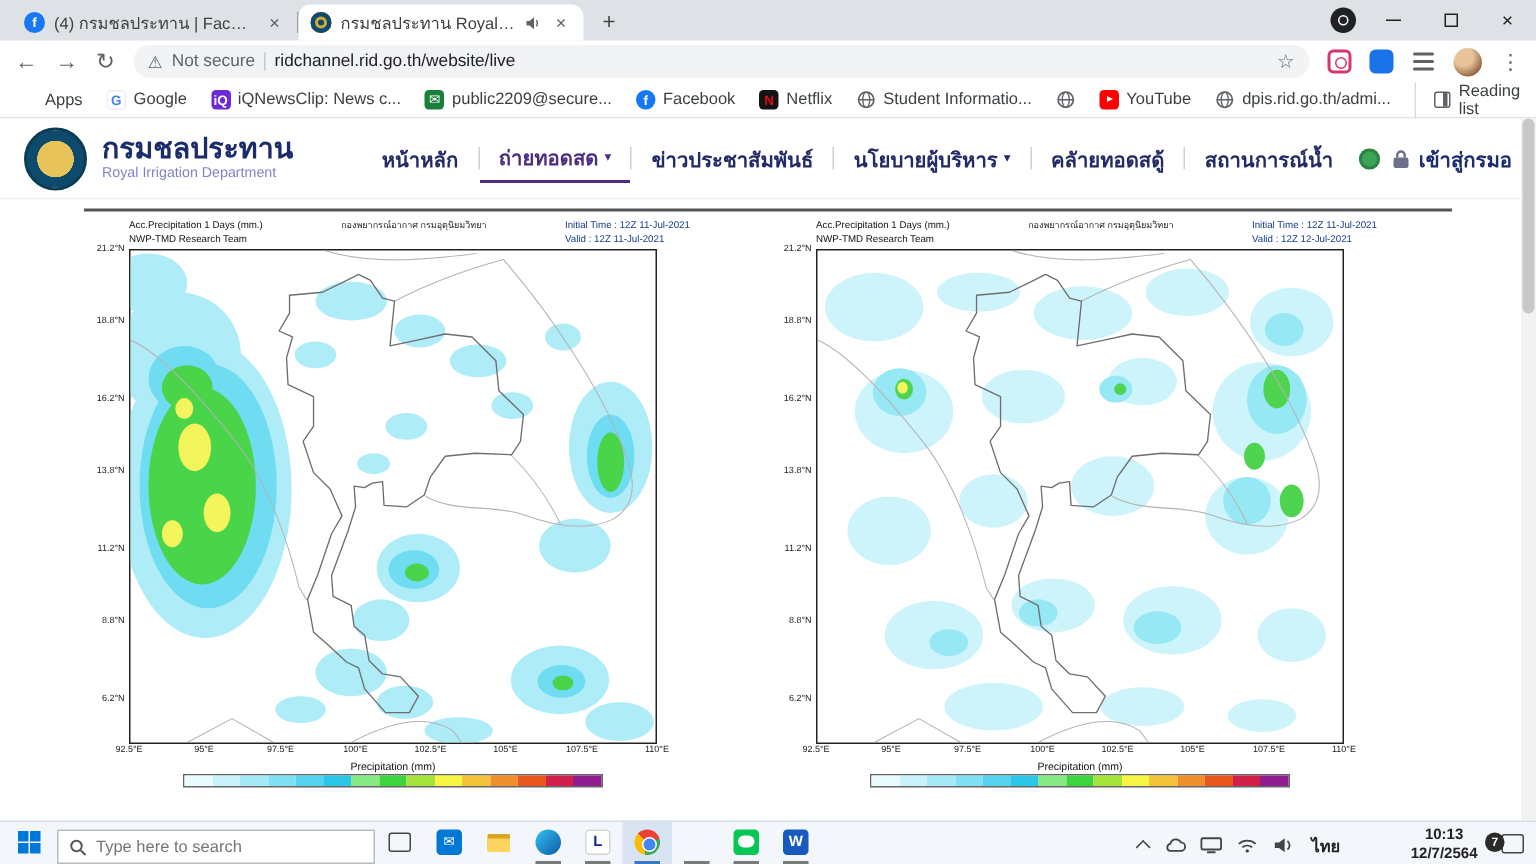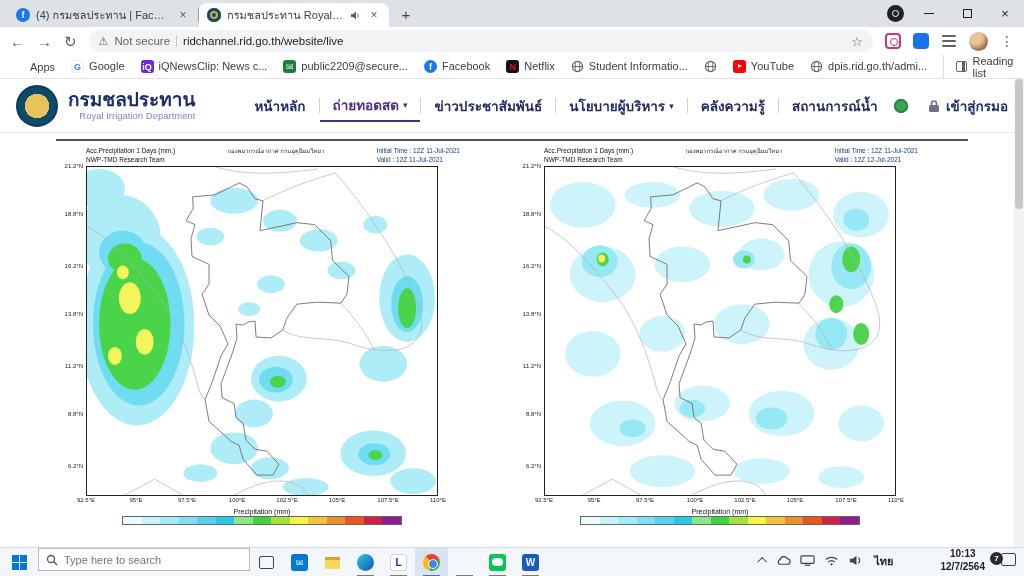--- a/index.html
+++ b/index.html
@@ -55,21 +55,21 @@
   .ic-fb { background:#1877f2; border-radius:50%; }
   .ic-nf { background:#141414; color:#e50914; }
   .ic-yt { background:#f00; position:relative; }
   .ic-yt::after { content:""; position:absolute; left:5px; top:4px; border-left:4px solid #fff; border-top:2.5px solid transparent; border-bottom:2.5px solid transparent; }
   .globe-svg { width:13px; height:13px; }
   .reading { margin-left:auto; display:flex; align-items:center; gap:6px; border-left:1px solid #ddd; padding-left:12px; }
   .rl-icon { width:13px; height:11px; border:1.5px solid #5f6368; border-radius:2px; position:relative; }
   .rl-icon::after { content:""; position:absolute; right:1px; top:0; bottom:0; width:3px; background:#5f6368; }
 
   
-  .siteheader { height:54px; background:#fff; border-bottom:1px solid #ececec; display:flex; align-items:center; padding:0 16px;text-align:right; }
+  .siteheader { height:54px; background:#fff; border-bottom:1px solid #ececec; display:flex; align-items:center; padding:0 16px; }
   .rid-logo { width:42px; height:42px; border-radius:50%; background:radial-gradient(circle, #e8c35a 0 45%, #0d4a6b 46% 100%); border:2px solid #0a3c58; flex:0 0 42px; }
   .site-id { margin-left:10px; }
   .site-title { font-size:19px; font-weight:bold; color:#1a2c6b; line-height:1.1; }
   .site-sub { font-size:9.5px; color:#8085c9; }
   .mainnav { display:flex; align-items:center; margin-left:46px; }
   .nav-item { padding:4px 13px; font-size:13.5px; font-weight:bold; color:#232b66; display:flex; align-items:center; gap:4px; white-space:nowrap; }
   .nav-item .caret { font-size:9px; }
   .nav-item.active { color:#4b2e83; border-bottom:2px solid #4b2e83; }
   .nav-sep { width:1px; height:15px; background:#cfcfcf; }
   .green-dot { width:14px; height:14px; border-radius:50%; background:#3aa655; margin-left:4px; box-shadow:inset 0 0 0 2px #2c8344; }
@@ -91,21 +91,21 @@
   .lon-axis { position:relative; height:10px; margin-left:26px; width:352px; font-size:6px; color:#222; }
   .lon-axis span { position:absolute; top:1px; transform:translateX(-50%); }
   .cb-label { margin-left:26px; width:352px; text-align:center; font-size:7px; color:#111; margin-top:2px; }
   .colorbar { display:flex; width:280px; height:9px; margin:1px 0 0 62px; border:1px solid #666; }
   .colorbar span { flex:1; }
 
   .page-scrollbar { position:absolute; right:0; top:79px; height:468px; width:10px; background:#f2f2f2; }
   .page-scrollbar .thumb { position:absolute; top:0; left:1px; width:8px; height:130px; background:#c8c8c8; border-radius:4px; }
 
   
-  .taskbar { position:absolute; left:0; right:0; bottom:0; height:29px; background:#f3f6fb; border-top:1px solid #d8dde3; display:flex; align-items:flex-start; z-index:5; }
+  .taskbar { position:absolute; left:0; right:0; bottom:0; height:29px; background:#f3f6fb; border-top:1px solid #d8dde3; display:flex; align-items:flex-end; z-index:5; }
   .tb-start { width:38px; height:29px; display:flex; align-items:center; justify-content:center; }
   .win-logo { display:grid; grid-template-columns:7px 7px; grid-template-rows:7px 7px; gap:1px; }
   .win-logo i { background:#0078d7; display:block; }
   .tb-search { width:212px; height:23px; background:#fff; border:1px solid #b8bcc2; display:flex; align-items:center; gap:6px; padding:0 7px; }
   .tb-search input { border:none; outline:none; font-size:11px; color:#444; width:160px; font-family:inherit; background:transparent; }
   .tb-app { width:33px; height:29px; display:flex; align-items:center; justify-content:center; position:relative; }
   .tb-app.running::after { content:""; position:absolute; bottom:0; left:8px; right:8px; height:2px; background:#7a7a7a; }
   .tb-app.active-app { background:#d9e4f3; }
   .tb-app.active-app::after { background:#3b78c3; }
   .app-ic { width:17px; height:17px; border-radius:3px; display:flex; align-items:center; justify-content:center; font-size:10px; font-weight:bold; color:#fff; }
@@ -277,21 +277,21 @@
     <span class="nav-item">
         <span>ข่าวประชาสัมพันธ์</span>
       </span>
     <span class="nav-sep"></span>
     <span class="nav-item">
         <span>นโยบายผู้บริหาร</span>
         <span class="caret">▾</span>
       </span>
     <span class="nav-sep"></span>
     <span class="nav-item">
-        <span>คลังความรู้</span>
+        <span>คลัายทอดสดู้</span>
       </span>
     <span class="nav-sep"></span>
     <span class="nav-item">
         <span>สถานการณ์น้ำ</span>
       </span>
     <span class="green-dot"></span>
   </div>
   <div class="login">
     <svg width="12" height="14" viewBox="0 0 12 14">
         <rect x="1" y="6" width="10" height="7" rx="1.5" fill="#6b6f8a"></rect>

